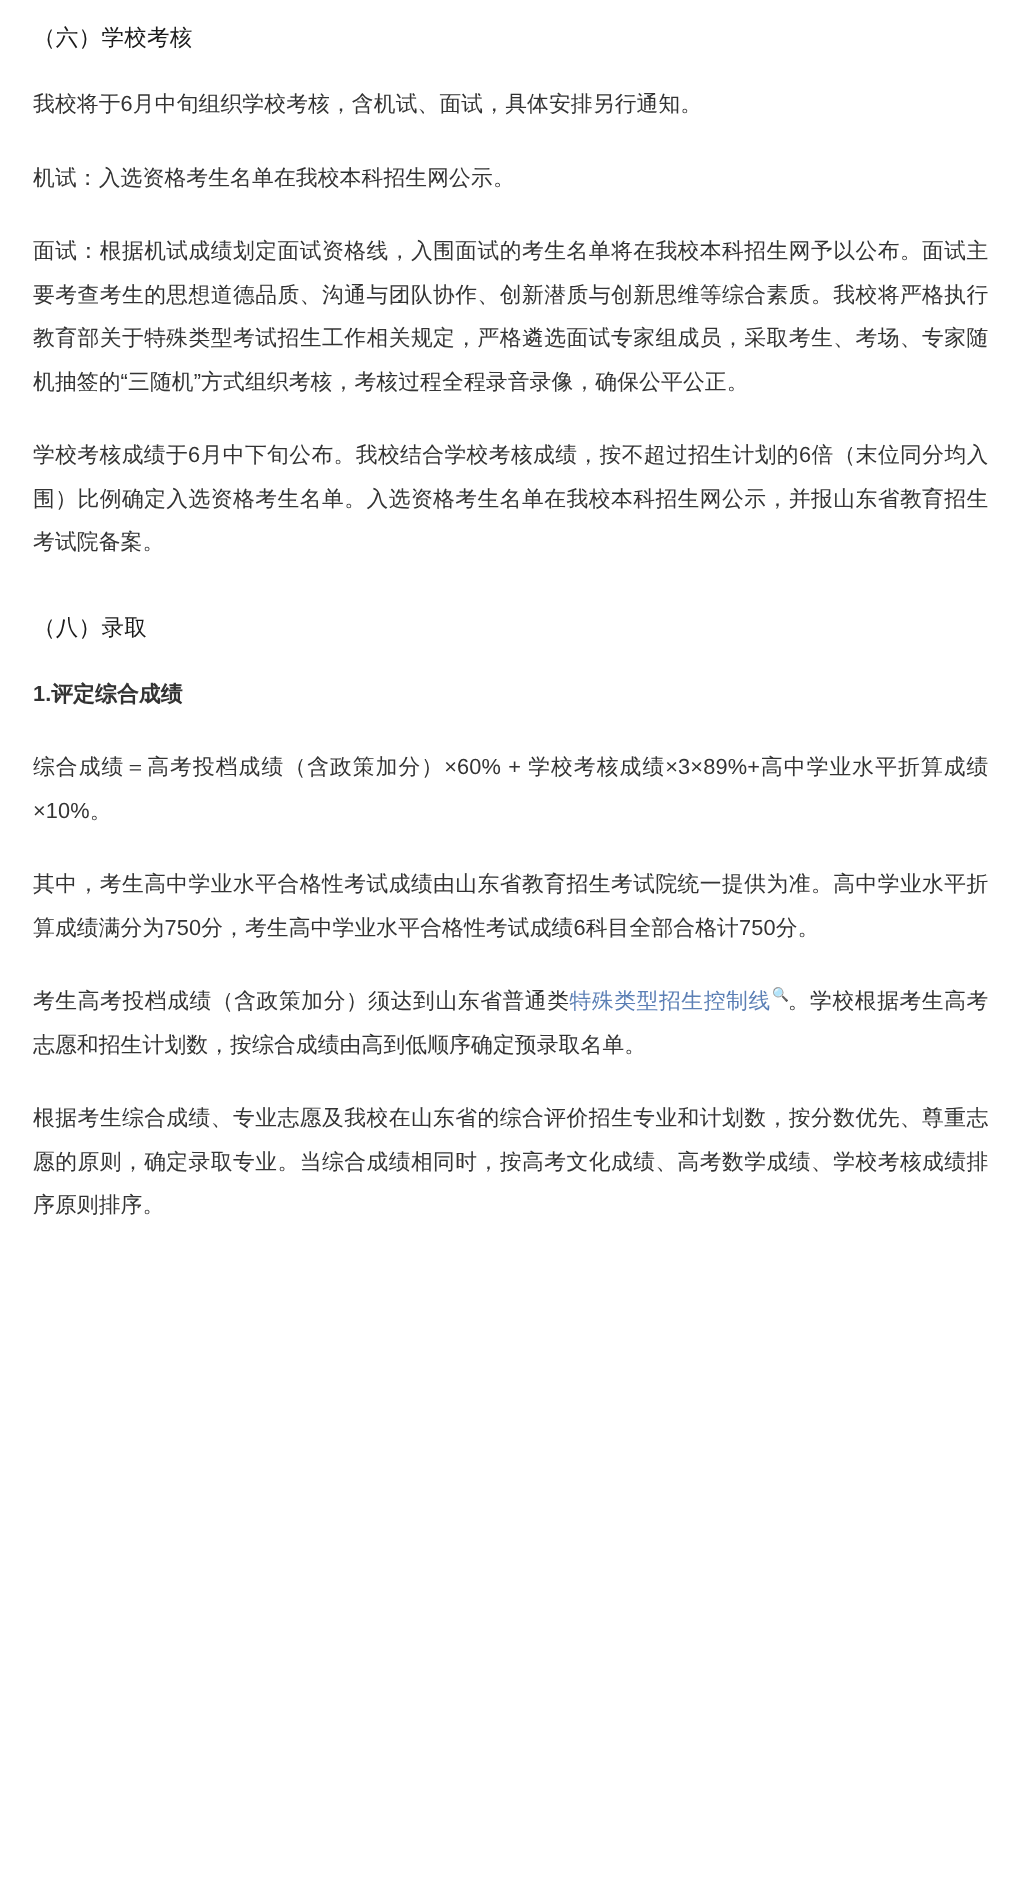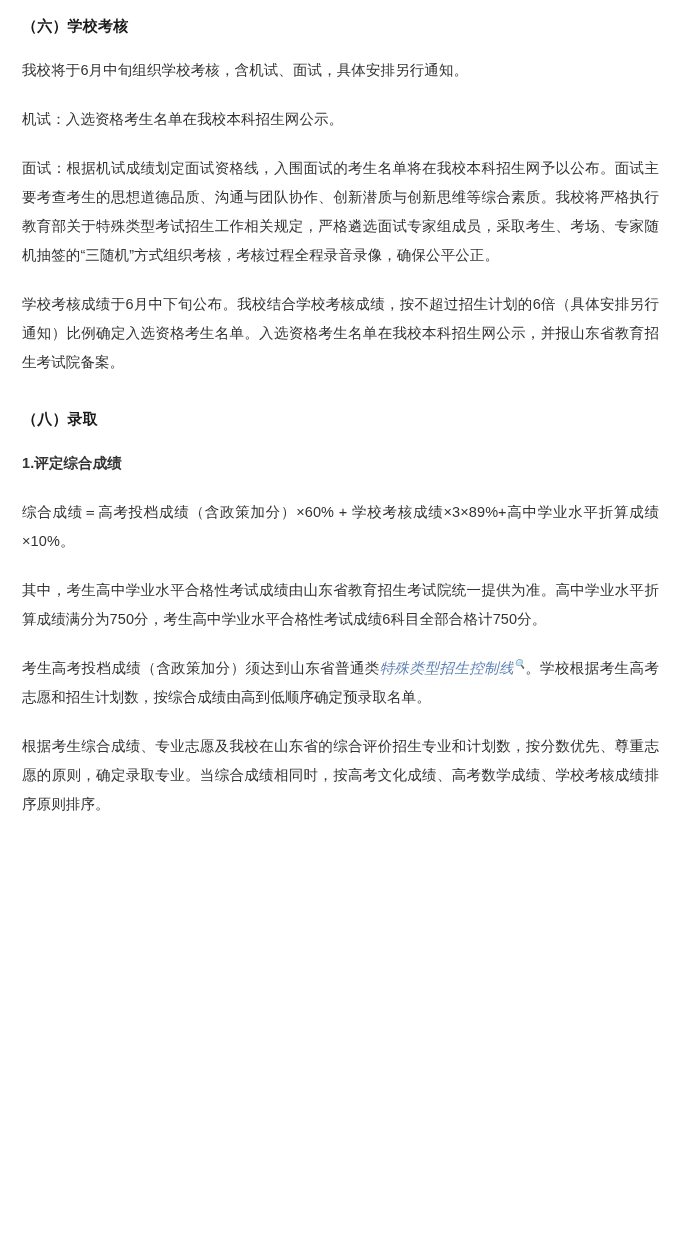--- a/index.html
+++ b/index.html
@@ -14,21 +14,21 @@
     -webkit-font-smoothing: antialiased;
   }
   .page {
     width: 681px;
     box-sizing: border-box;
     padding: 14px 22px 20px 22px;
     background: #ffffff;
   }
   .section-heading {
     font-size: 15px;
-    font-weight: bold;
+    font-weight: normal;
     color: #1a1a1a;
     line-height: 1.6;
     margin: 0 0 18px 0;
     letter-spacing: 0.2px;
   }
   .section-heading.spaced-top {
     margin-top: 30px;
   }
   p.para {
     font-size: 14.5px;
@@ -46,21 +46,20 @@
     line-height: 2.0;
     color: #333333;
     margin: 0 0 20px 0;
     letter-spacing: 0.1px;
     font-weight: bold;
   }
   .link {
     color: #5b7fb5;
     text-decoration: none;
     cursor: pointer;
-    font-style: italic;
   }
   .link .magnifier {
     display: inline-block;
     position: relative;
     width: 10px;
     height: 10px;
     margin-left: 1px;
     vertical-align: super;
     font-size: 9px;
     color: #5b7fb5;
@@ -73,21 +72,21 @@
 </head>
 <body>
 
 <div class="page">
 
   <div class="block">
     <h2 class="section-heading">（六）学校考核</h2>
     <p class="para">我校将于6月中旬组织学校考核，含机试、面试，具体安排另行通知。</p>
     <p class="para">机试：入选资格考生名单在我校本科招生网公示。</p>
     <p class="para">面试：根据机试成绩划定面试资格线，入围面试的考生名单将在我校本科招生网予以公布。面试主要考查考生的思想道德品质、沟通与团队协作、创新潜质与创新思维等综合素质。我校将严格执行教育部关于特殊类型考试招生工作相关规定，严格遴选面试专家组成员，采取考生、考场、专家随机抽签的“三随机”方式组织考核，考核过程全程录音录像，确保公平公正。</p>
-    <p class="para">学校考核成绩于6月中下旬公布。我校结合学校考核成绩，按不超过招生计划的6倍（具体安排另行通知）比例确定入选资格考生名单。入选资格考生名单在我校本科招生网公示，并报山东省教育招生考试院备案。</p>
+    <p class="para">学校考核成绩于6月中下旬公布。我校结合学校考核成绩，按不超过招生计划的6倍（末位同分均入围）比例确定入选资格考生名单。入选资格考生名单在我校本科招生网公示，并报山东省教育招生考试院备案。</p>
   </div>
 
   <div class="block">
   </div>
 
   <div class="block">
     <h2 class="section-heading spaced-top">（八）录取</h2>
 
     <p class="sub-item">1.评定综合成绩</p>
     <p class="para">综合成绩＝高考投档成绩（含政策加分）×60% + 学校考核成绩×3×89%+高中学业水平折算成绩×10%。</p>

